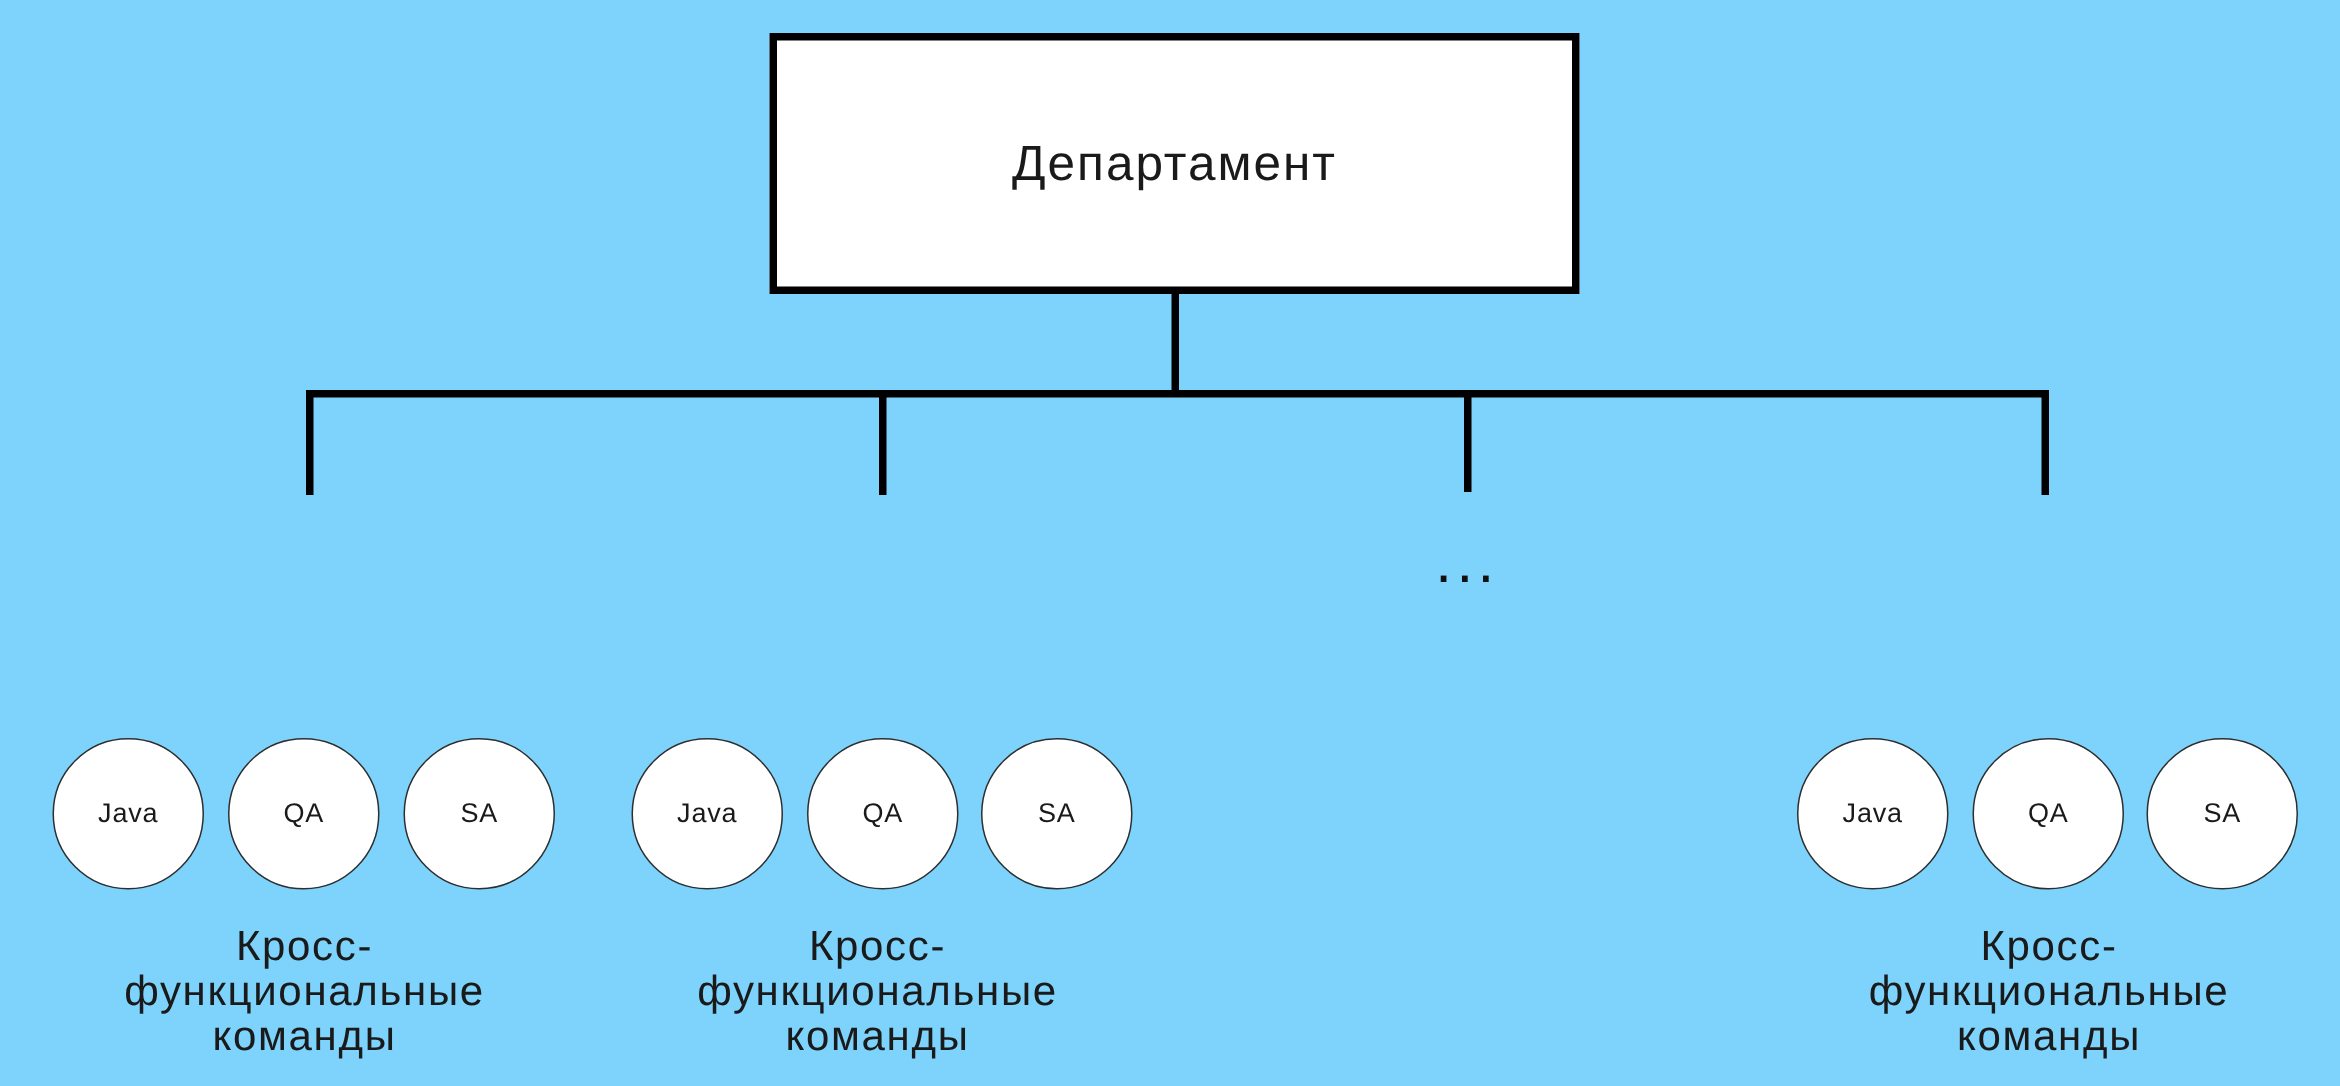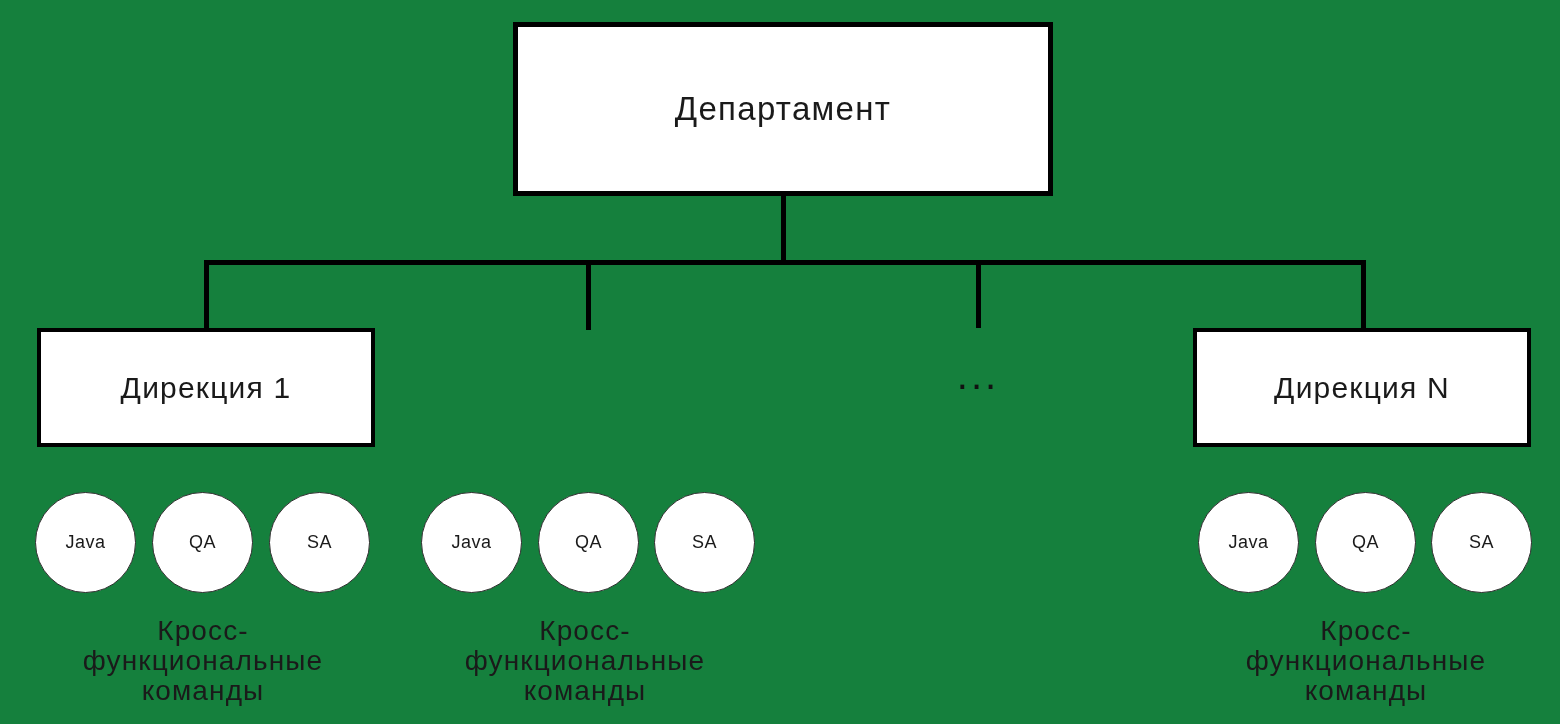--- a/index.html
+++ b/index.html
@@ -5,21 +5,21 @@
   html, body {
     margin: 0;
     padding: 0;
     background: #ffffff;
     font-family: "Liberation Sans", "DejaVu Sans", sans-serif;
   }
   .canvas {
     position: relative;
     width: 1560px;
     height: 724px;
-    background: #15803d;
+    background: #7dd3fc;
     color: #1a1a1a;
     overflow: hidden;
   }
   .box {
     position: absolute;
     background: #ffffff;
     border: 4px solid #000000;
     display: flex;
     align-items: center;
     justify-content: center;
@@ -100,26 +100,20 @@
     <span>Департамент</span>
   </div>
 
   <div class="line trunk"></div>
   <div class="line hbar"></div>
   <div class="line stub1"></div>
   <div class="line stub2"></div>
   <div class="line stub3"></div>
   <div class="line stubN"></div>
 
-  <div class="box dir dir1">
-    <span>Дирекция 1</span>
-  </div>
-  <div class="box dir dirN">
-    <span>Дирекция N</span>
-  </div>
 
   <div class="ellipsis">...</div>
 
   <div class="circle" style="left:35px">
     <span>Java</span>
   </div>
   <div class="circle" style="left:152px">
     <span>QA</span>
   </div>
   <div class="circle" style="left:269px">

